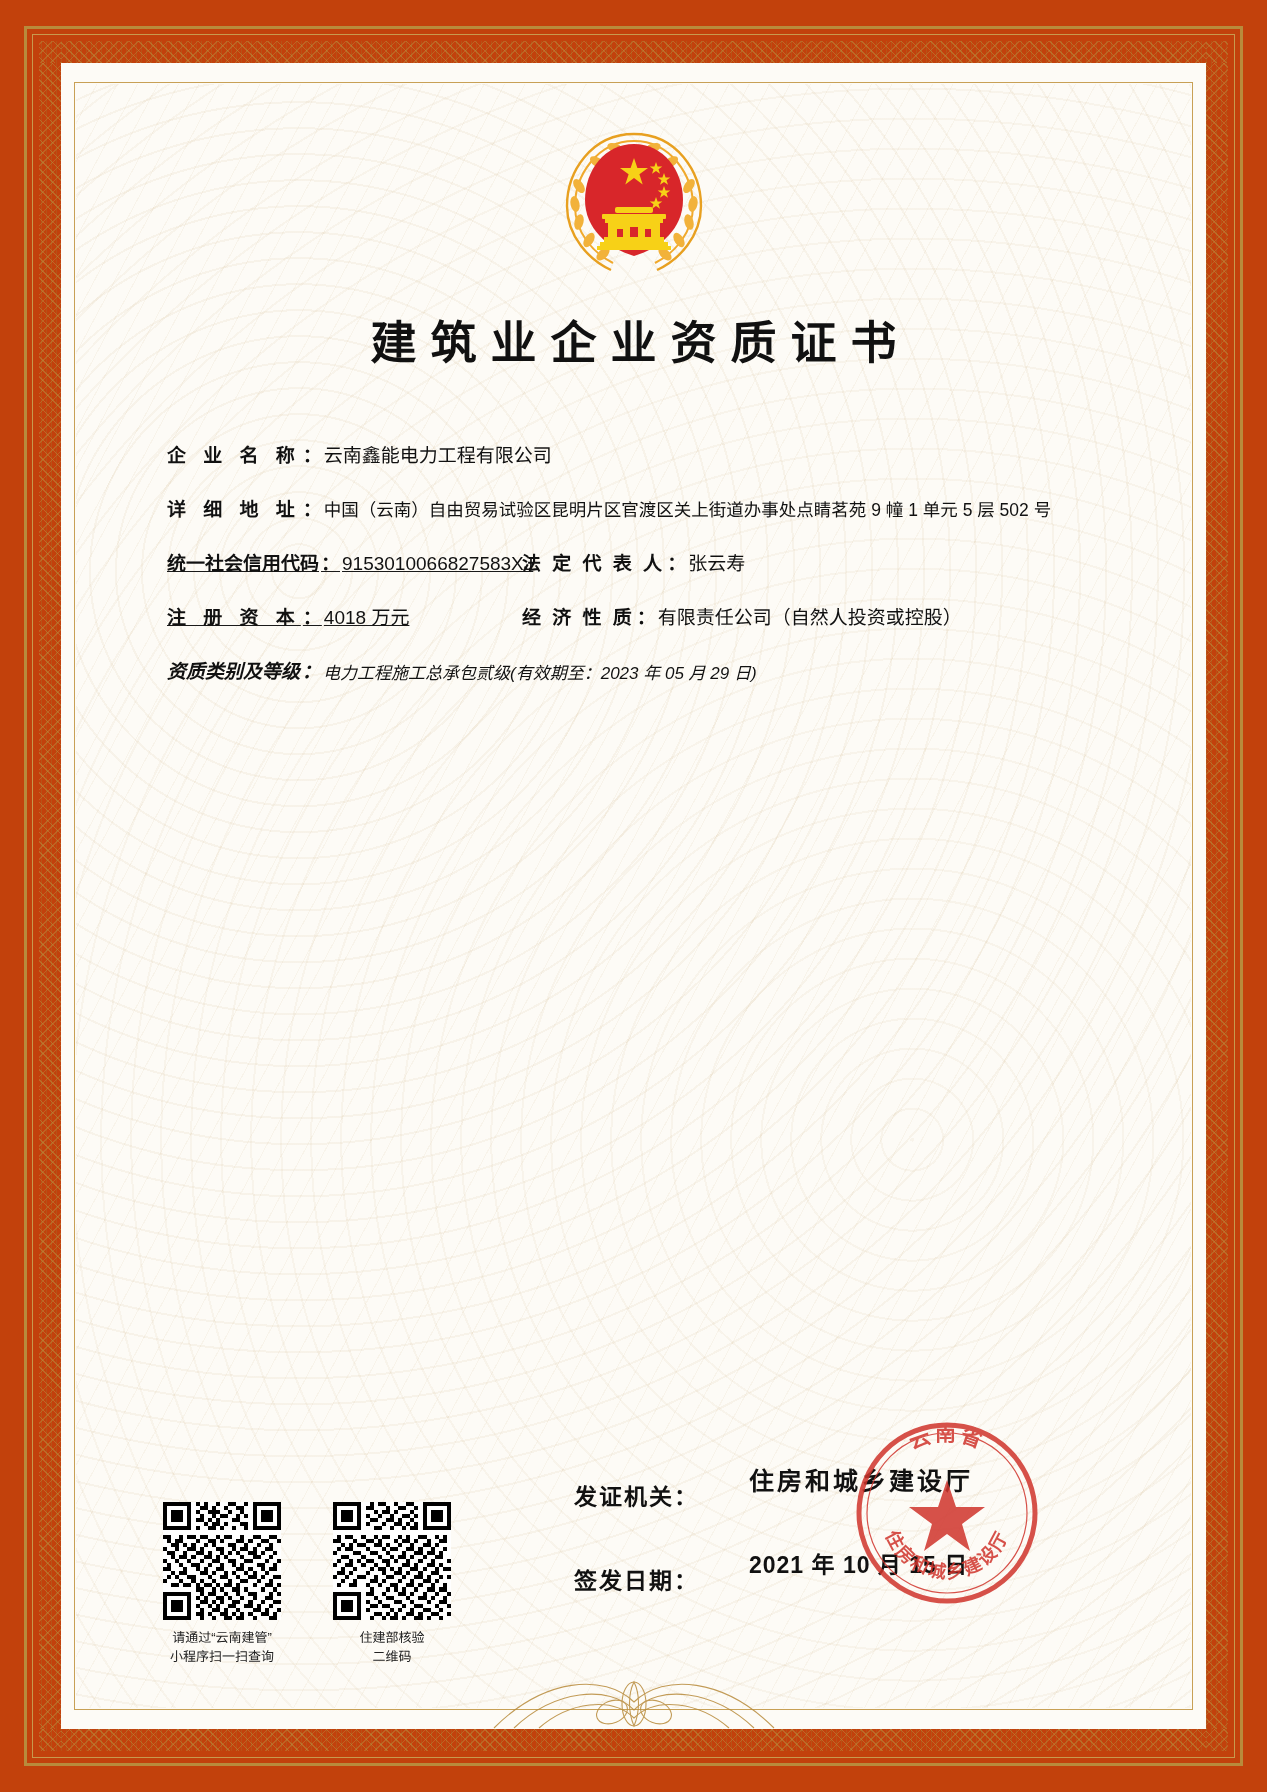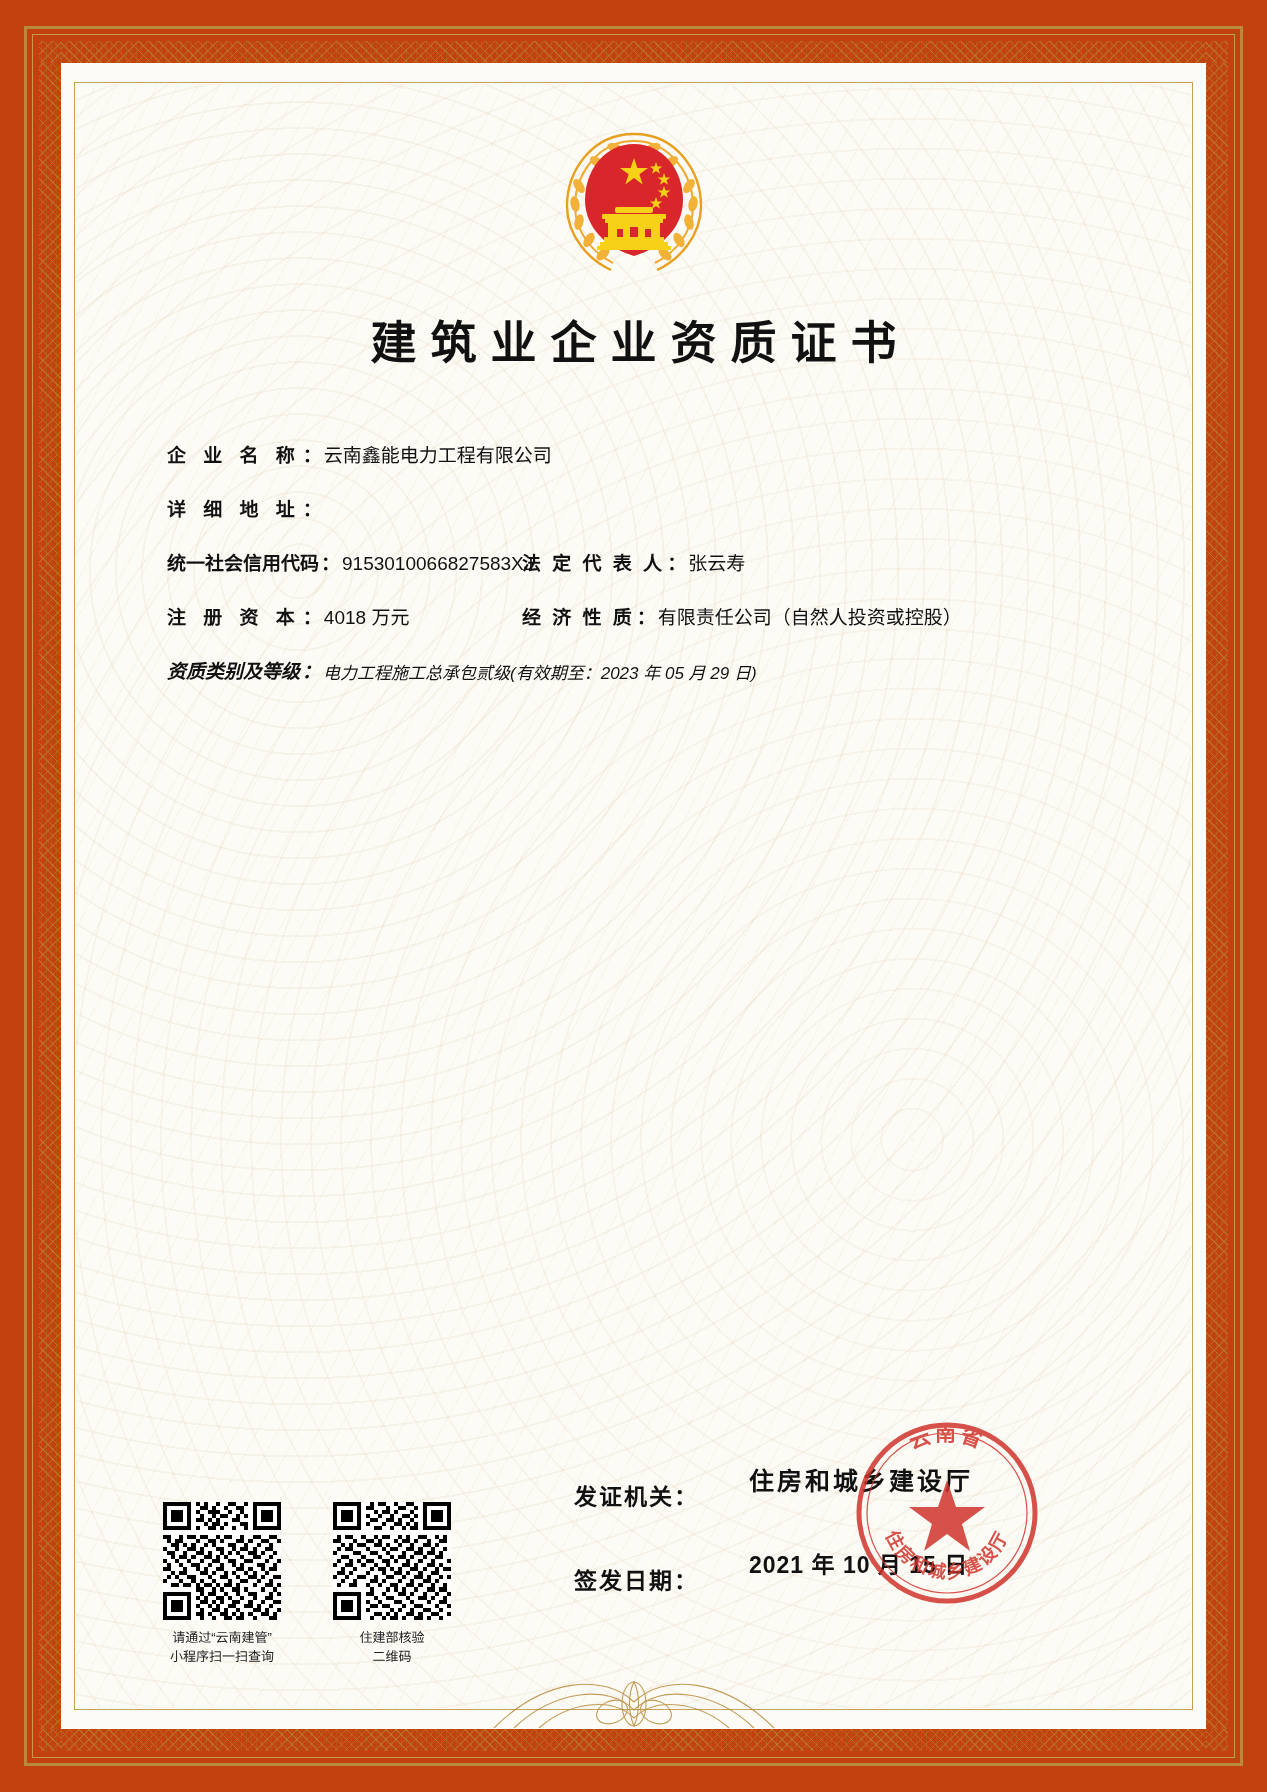--- a/index.html
+++ b/index.html
@@ -144,21 +144,21 @@
 
   .row {
     display: flex;
     align-items: flex-start;
     margin-bottom: 26px;
   }
   .row.two-col > .cell {
     display: flex;
     align-items: flex-start;
   }
-  .cell-left { width: 355px; flex: none; }
+  .cell-left { width: 355px; flex: none; text-decoration: underline; }
   .cell-right { flex: 1; }
 
   .label {
     font-size: 19px;
     font-weight: bold;
     color: #111;
     white-space: nowrap;
     line-height: 28px;
   }
   .label.sp6 { letter-spacing: 6px; }
@@ -340,20 +340,21 @@
 
     <div class="fields">
 
       <div class="row">
         <div class="label sp6"><span>企 业 名 称</span><span class="colon">：</span></div>
         <div class="value">云南鑫能电力工程有限公司</div>
       </div>
 
       <div class="row">
         <div class="label sp6"><span>详 细 地 址</span><span class="colon">：</span></div>
+        <div class="value addr">中国（云南）自由贸易试验区昆明片区官渡区关上街道办事处点睛茗苑 9 幢 1 单元 5 层 502 号</div>
       </div>
 
       <div class="row two-col">
         <div class="cell cell-left">
           <div class="label sp0"><span>统一社会信用代码</span><span class="colon">：</span></div>
           <div class="value">9153010066827583XJ</div>
         </div>
         <div class="cell cell-right">
           <div class="label sp3"><span>法 定 代 表 人</span><span class="colon">：</span></div>
           <div class="value">张云寿</div>

